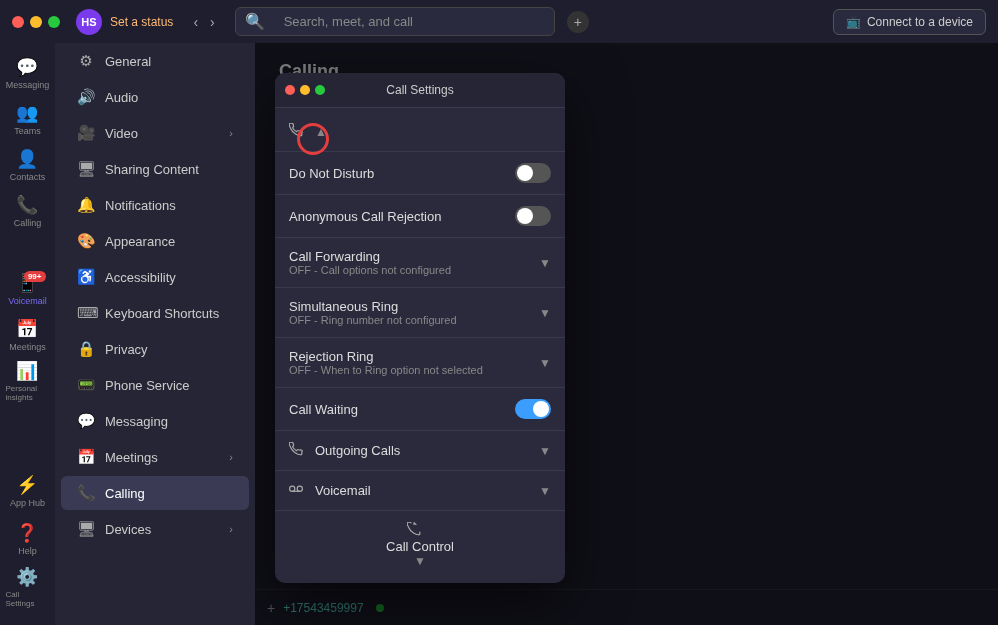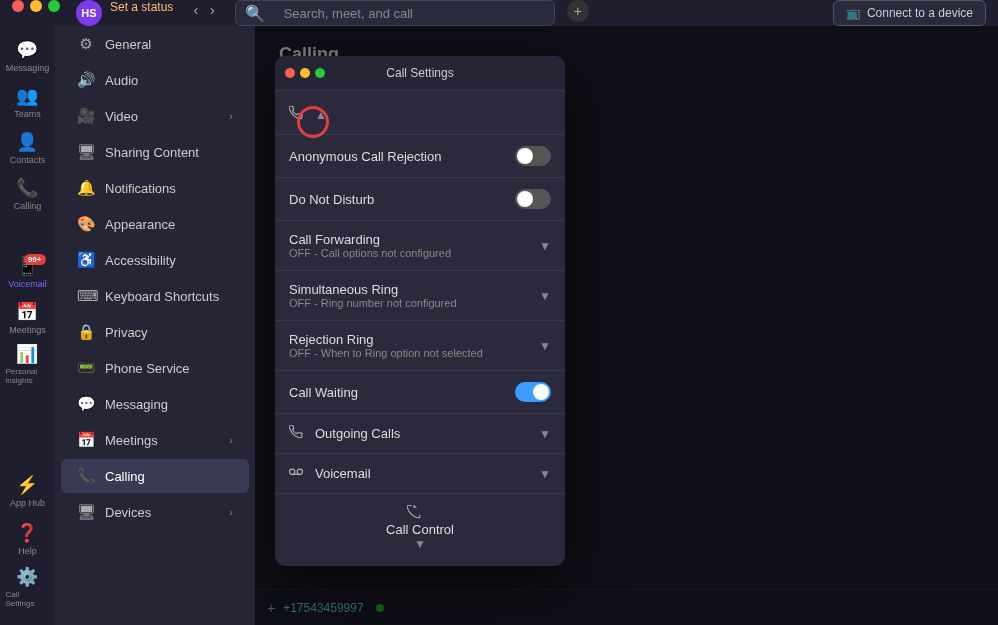--- a/index.html
+++ b/index.html
@@ -8,23 +8,24 @@
       background: #1a1a2e;
       width: 998px;
       height: 625px;
       overflow: hidden;
       display: flex;
       flex-direction: column;
     }
 
     
     .top-bar {
-      height: 26px;
+      height: 43px;
       background: #1e1e2e;
       display: flex;
+      align-items: center;
       padding: 0 12px;
       gap: 8px;
       flex-shrink: 0;
     }
     .traffic-lights {
       display: flex;
       gap: 6px;
       margin-right: 8px;
     }
     .traffic-light {
@@ -509,28 +510,28 @@
               </svg>
             </span>
             <div class="cs-chevron-container">
               <span class="cs-chevron">▲</span>
               <div class="red-circle-highlight"></div>
             </div>
           </div>
 
           <div class="call-settings-item">
             <div class="cs-text">
+              <div class="cs-label">Do Not Disturb</div>
+            </div>
+            <div class="toggle-switch off"></div>
+          </div>
+
+          <div class="call-settings-item">
+            <div class="cs-text">
               <div class="cs-label">Anonymous Call Rejection</div>
-            </div>
-            <div class="toggle-switch off"></div>
-          </div>
-
-          <div class="call-settings-item">
-            <div class="cs-text">
-              <div class="cs-label">Do Not Disturb</div>
             </div>
             <div class="toggle-switch off"></div>
           </div>
 
           <div class="call-settings-item">
             <div class="cs-text">
               <div class="cs-label">Call Forwarding</div>
               <div class="cs-sublabel">OFF - Call options not configured</div>
             </div>
             <span class="cs-chevron">▼</span>

